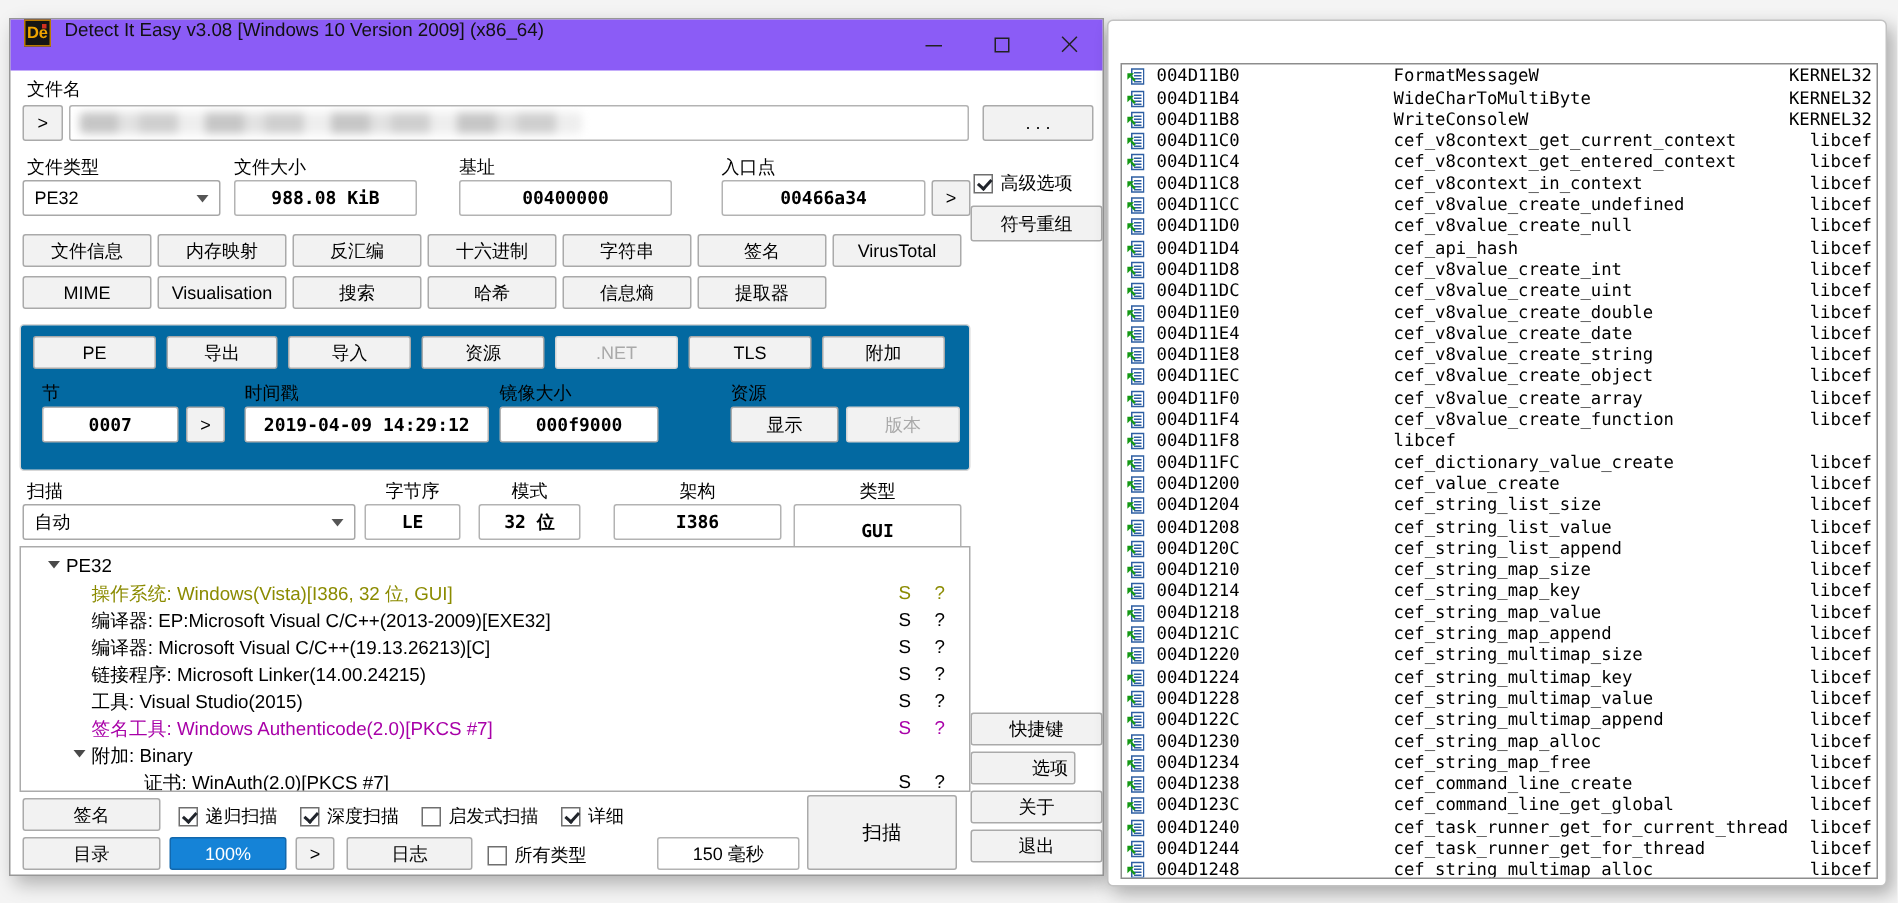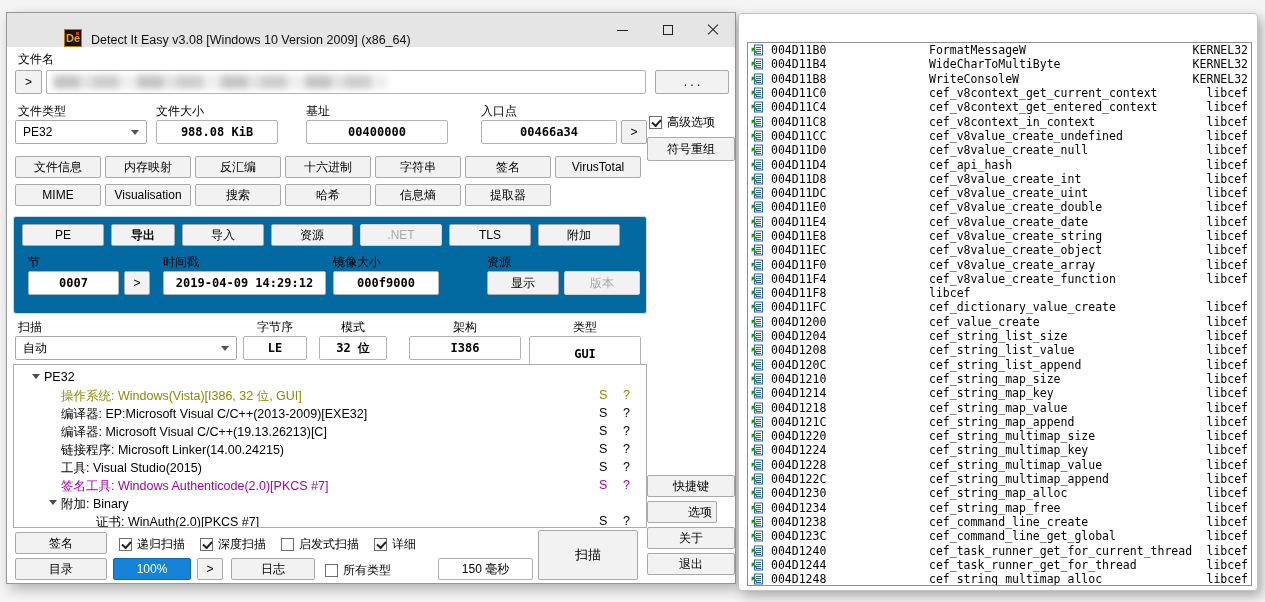--- a/index.html
+++ b/index.html
@@ -2,21 +2,21 @@
 <html><head>
 <meta charset="utf-8">
 <style>
   html,body{margin:0;padding:0;}
   body{background:#e9e9e9;font-family:"Liberation Sans",sans-serif;}
   .stage{position:relative;width:1265px;height:602px;background:#f4f4f4;overflow:hidden;}
 
   
   .main-window{position:absolute;left:6px;top:12px;width:730px;height:572px;background:#fff;
     border:1px solid #979797;box-sizing:border-box;box-shadow:4px 5px 12px rgba(0,0,0,.28);}
-  .titlebar{position:absolute;left:0;top:0;right:0;height:34px;display:flex;align-items:flex-end;background:#e5e5e5;padding-left:48px;}
+  .titlebar{position:absolute;left:0;top:0;right:0;height:34px;display:flex;align-items:flex-start;background:#8b5cf6;}
   .app-icon{width:18px;height:18px;margin-left:9px;background:#151515;border:1px solid #b97a00;
     color:#f0a500;font:bold 11px "Liberation Sans",sans-serif;display:flex;align-items:center;justify-content:center;position:relative;box-sizing:border-box;}
   .app-icon::after{content:"";position:absolute;right:2px;top:2px;width:3px;height:3px;background:#d03020;}
   .title-text{margin-left:9px;font-size:12.5px;color:#111;white-space:nowrap;}
   .win-controls{margin-left:auto;display:flex;height:100%;}
   .wbtn{width:45px;height:100%;display:flex;align-items:center;justify-content:center;cursor:default;}
   .g-min{width:11px;height:0;border-top:1px solid #222;}
   .g-max{width:10px;height:10px;border:1px solid #222;box-sizing:border-box;}
   .g-close{position:relative;width:12px;height:12px;}
   .g-close::before,.g-close::after{content:"";position:absolute;left:-1px;top:5px;width:14px;height:0;border-top:1px solid #222;}
@@ -50,21 +50,21 @@
   .tree-row .scol{position:absolute;left:585px;top:1.5px;}
   .tree-row .qcol{position:absolute;left:609px;top:1.5px;}
   .progress{position:absolute;background:#1583d7;border:1px solid #1268ad;border-radius:2px;color:#fff;font-size:12px;
     display:flex;align-items:center;justify-content:center;box-sizing:border-box;}
 
   
   .imports-window{position:absolute;left:738px;top:13px;width:520px;height:578px;background:#fff;
     border:1px solid #c2c2c2;border-radius:4px;box-sizing:border-box;box-shadow:4px 5px 12px rgba(0,0,0,.3);}
   .imp-list{position:absolute;left:8px;top:28px;width:505px;height:544px;border:1px solid #8d8d8d;box-sizing:border-box;
     overflow:hidden;background:#fff;}
-  .imp-row{display:flex;align-items:center;height:14.3px;font:11.5px "DejaVu Sans Mono",monospace;color:#000;}
+  .imp-row{display:flex;align-items:flex-end;height:14.3px;font:11.5px "DejaVu Sans Mono",monospace;color:#000;}
   .imp-icon{width:12px;height:12px;margin-left:3px;flex:none;display:flex;align-items:center;}
   .imp-addr{margin-left:8px;width:158px;flex:none;}
   .imp-name{flex:1;overflow:hidden;white-space:nowrap;}
   .imp-lib{flex:none;padding-right:3px;}
 </style>
 </head>
 <body>
 
 <div class="stage">
 
@@ -131,21 +131,21 @@
         <div class="btn" style="width: 86px; height: 22px;">Visualisation</div>
         <div class="btn" style="width: 86px; height: 22px;">搜索</div>
         <div class="btn" style="width: 86px; height: 22px;">哈希</div>
         <div class="btn" style="width: 86px; height: 22px;">信息熵</div>
         <div class="btn" style="width: 86px; height: 22px;">提取器</div>
       </div>
 
     <div class="groupbox" style="left:6px;top:203px;width:634px;height:98px;">
       <div class="btn-row" style="left:8px;top:7px;gap:7px;">
           <div class="btn" style="width: 82px; height: 22px;">PE</div>
-          <div class="btn" style="width: 64px; height: 22px; font-weight: bold;">导出</div>
+          <div class="btn" style="width: 74px; height: 22px;">导出</div>
           <div class="btn" style="width: 82px; height: 22px;">导入</div>
           <div class="btn" style="width: 82px; height: 22px;">资源</div>
           <div class="btn disabled" style="width: 82px; height: 22px;">.NET</div>
           <div class="btn" style="width: 82px; height: 22px;">TLS</div>
           <div class="btn" style="width: 82px; height: 22px;">附加</div>
         </div>
       <div class="lbl" style="left:14px;top:37px;">节</div>
       <div class="lbl" style="left:149px;top:37px;">时间戳</div>
       <div class="lbl" style="left:319px;top:37px;">镜像大小</div>
       <div class="lbl" style="left:473px;top:37px;">资源</div>

